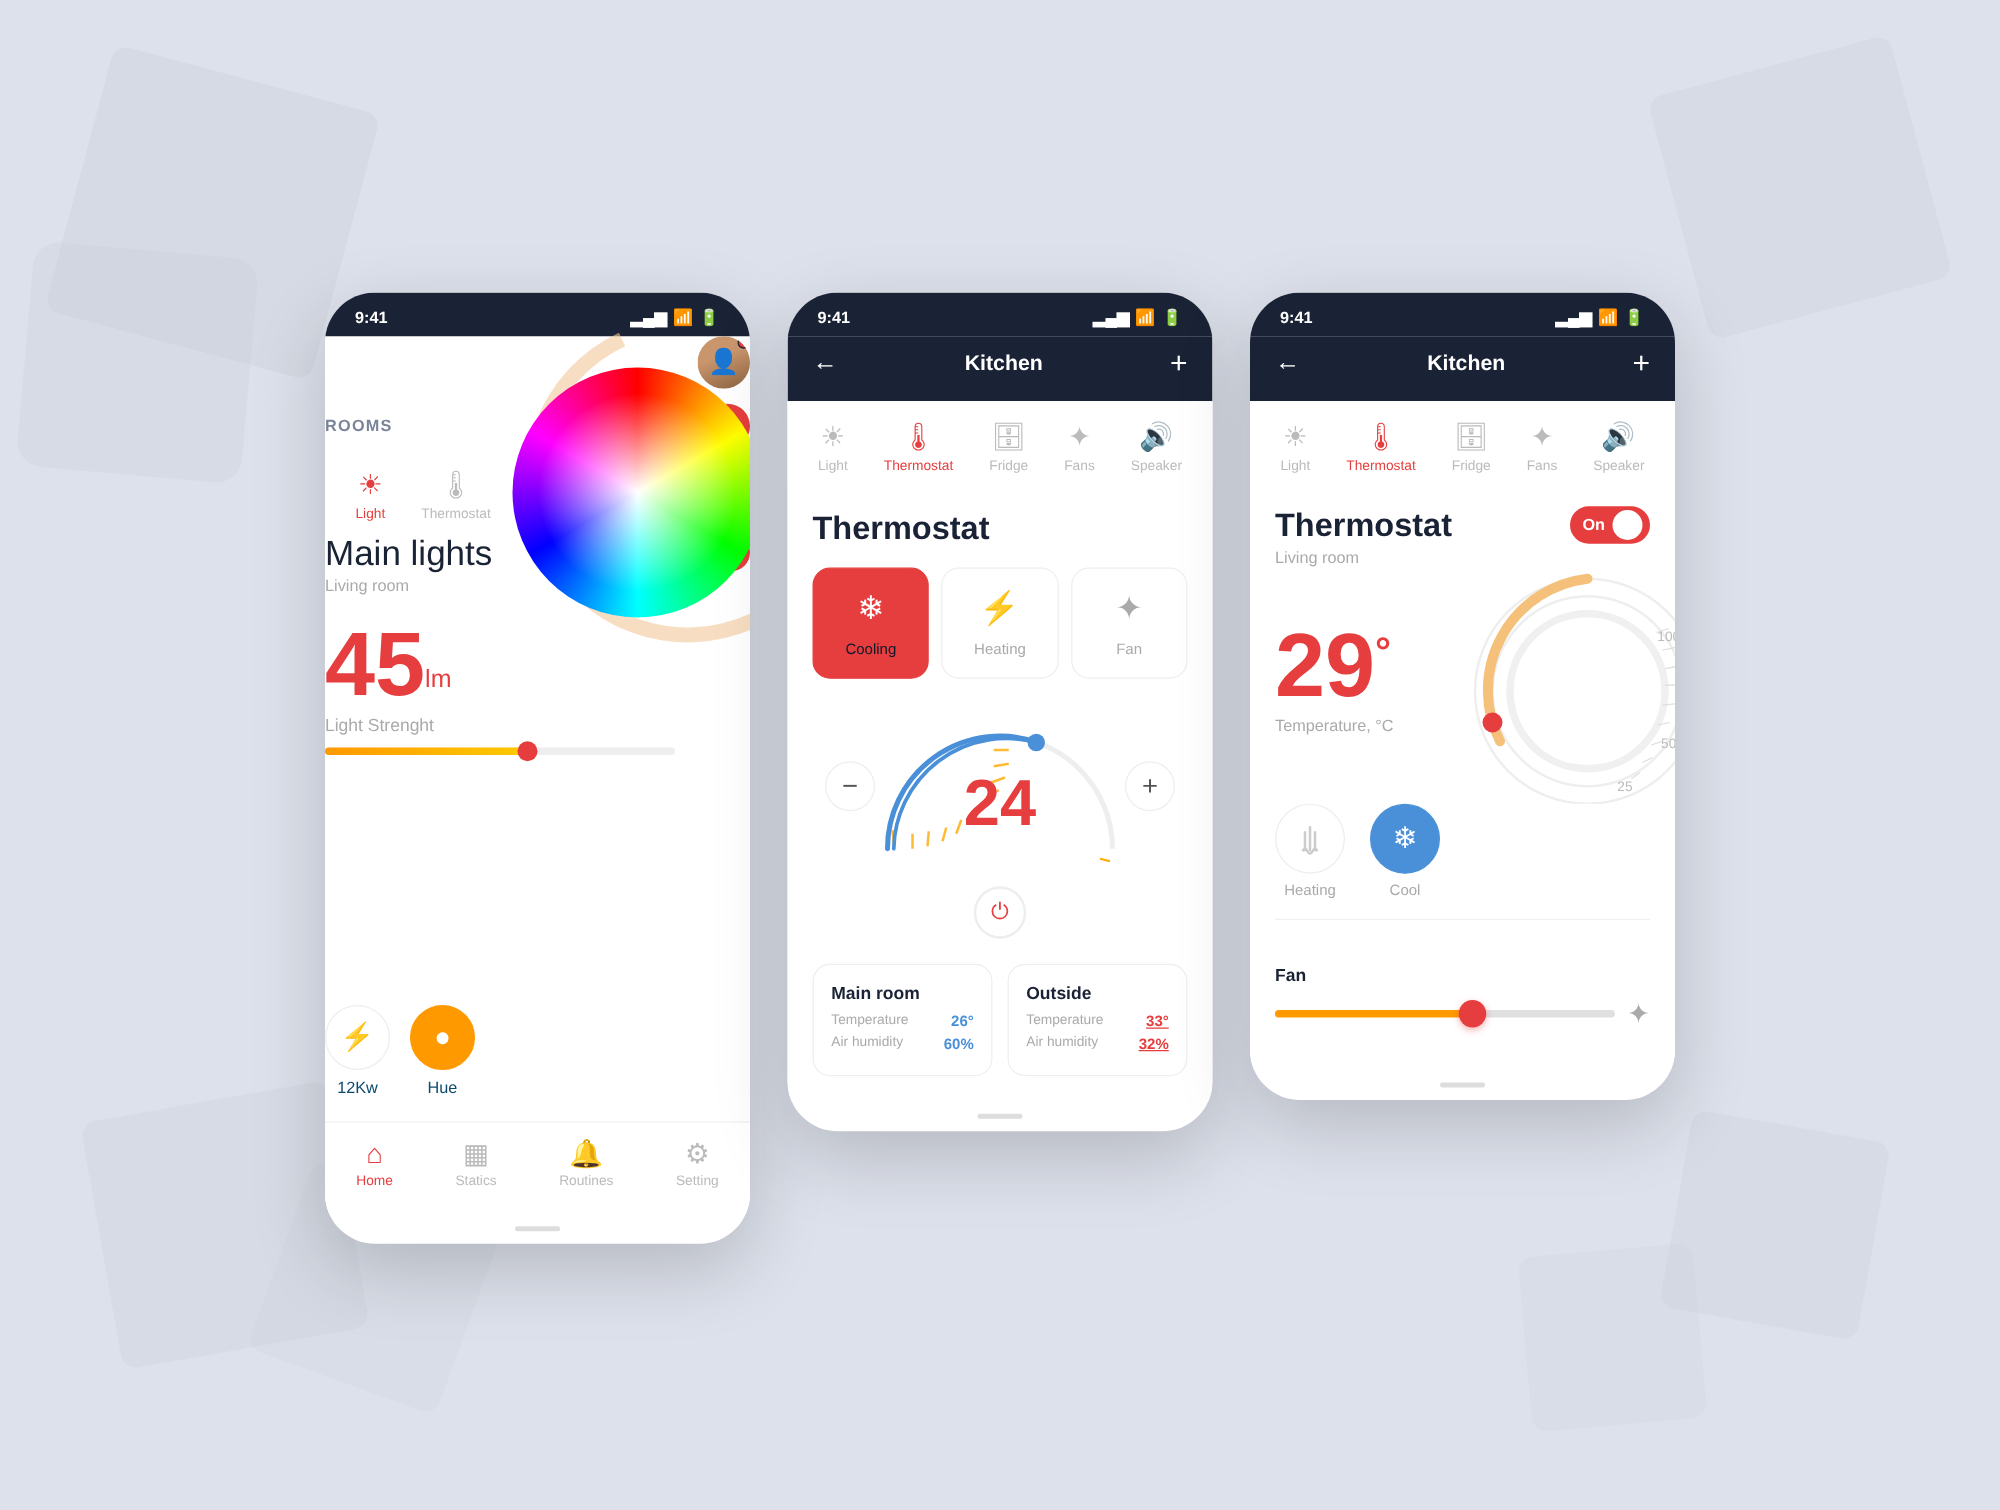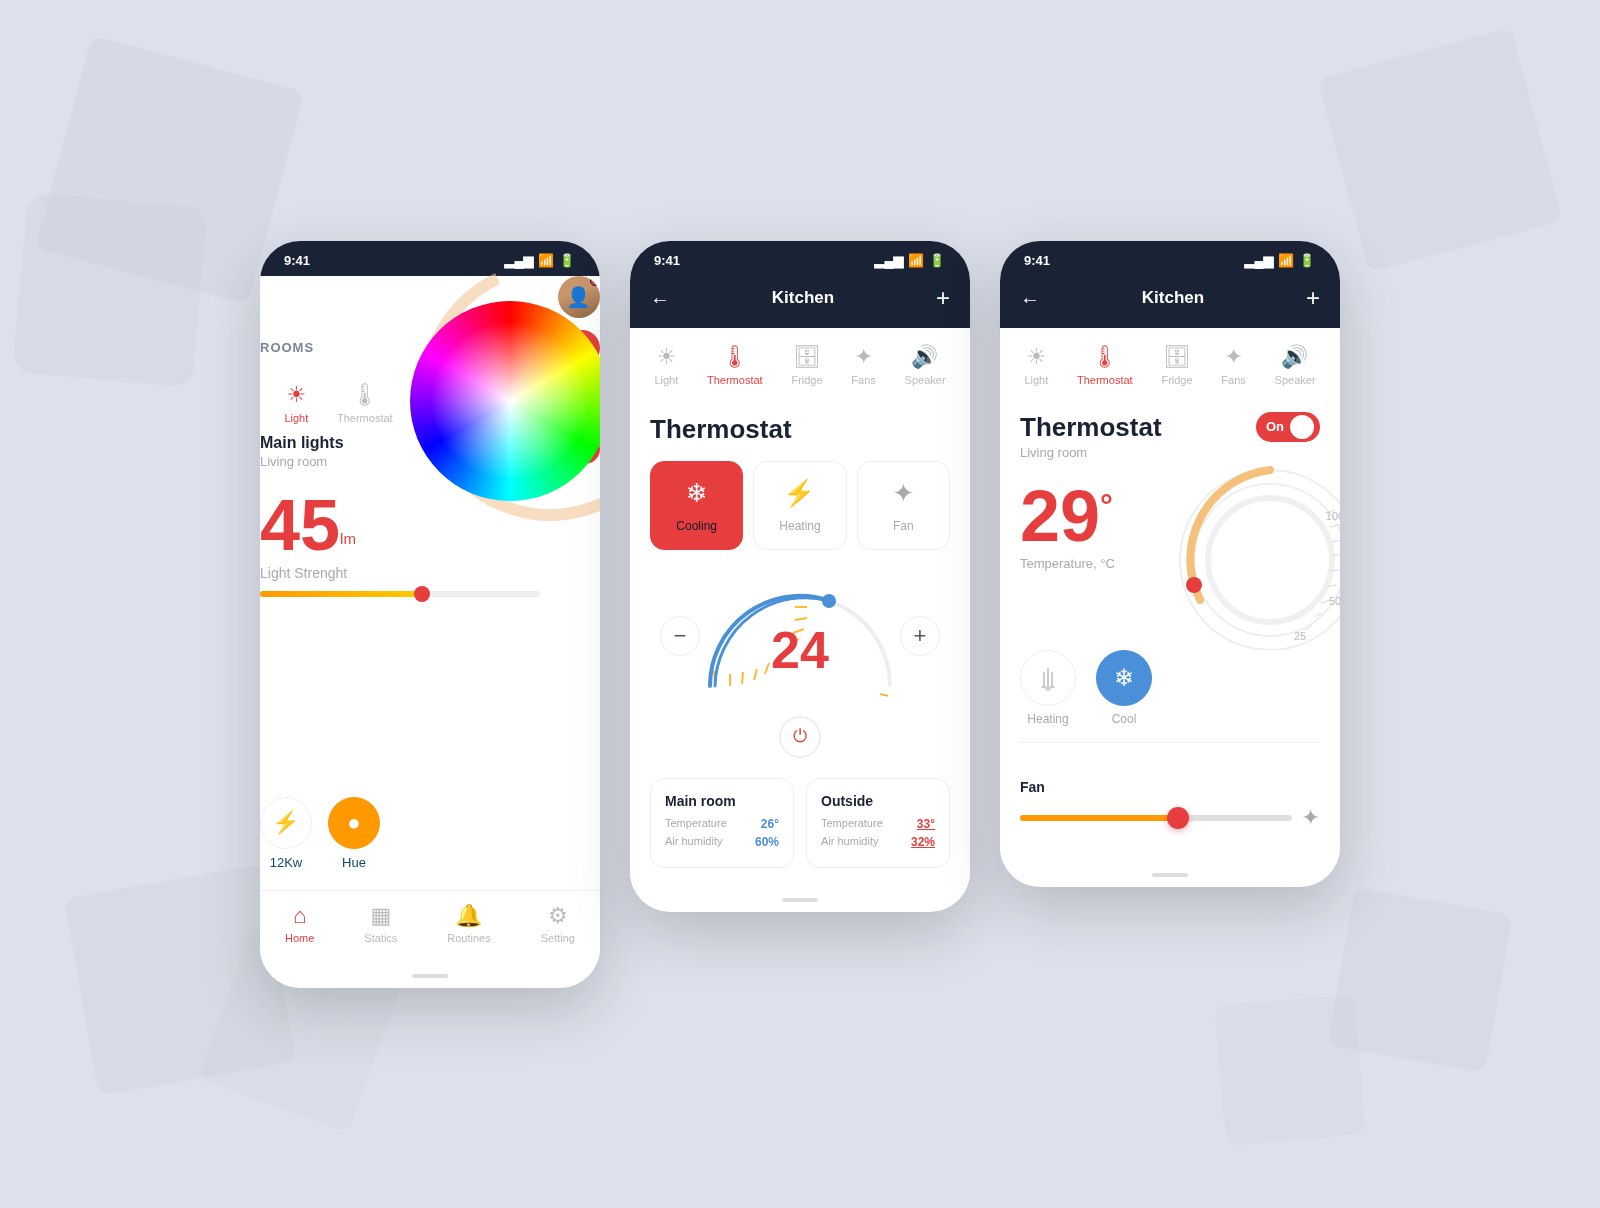--- a/index.html
+++ b/index.html
@@ -136,22 +136,22 @@
     }
     .cat-label.active-red { color: #e63e3e; }
 
     .device-header {
       display: flex;
       align-items: flex-start;
       justify-content: space-between;
       margin-bottom: 4px;
     }
     .device-title {
-      font-size: 16px;
-      font-weight: 700;
+      font-size: 28px;
+      font-weight: 400;
       color: #1a2235;
     }
     .device-subtitle {
       font-size: 13px;
       color: #aaa;
       margin-top: 2px;
     }
 
     
     .toggle {
@@ -177,21 +177,21 @@
     .light-value {
       margin-top: 20px;
     }
     .light-num {
       font-size: 72px;
       font-weight: 800;
       color: #e63e3e;
       line-height: 1;
     }
     .light-unit {
-      font-size: 15px;
+      font-size: 20px;
       color: #e63e3e;
       vertical-align: super;
     }
     .light-desc {
       font-size: 14px;
       color: #aaa;
       margin-top: 4px;
     }
 
     
@@ -783,21 +783,21 @@
           <div class="p3-subtitle">Living room</div>
         </div>
         <div class="toggle">
           <span class="toggle-label">On</span>
           <div class="toggle-knob"></div>
         </div>
       </div>
 
       <div style="position:relative;padding:10px 20px;height:190px;">
         <div style="position:absolute;top:20px;left:20px;">
-          <div style="font-size:72px;font-weight:800;color:#e63e3e;line-height:1;">
+          <div style="font-size:72px;font-weight:800;color:#e63e3e;line-height:1;margin-top:24px;">
             <span>29</span><span style="font-size:32px;vertical-align:super;">°</span>
           </div>
           <div style="font-size:13px;color:#aaa;margin-top:4px;">Temperature, °C</div>
         </div>
 
         <div style="position:absolute;right:-20px;top:-30px;">
           <svg width="220" height="220" viewBox="0 0 220 220">
 
             <circle cx="130" cy="130" r="90" fill="none" stroke="#eeeeee" stroke-width="2"></circle>
             <circle cx="130" cy="130" r="76" fill="none" stroke="#eeeeee" stroke-width="2"></circle>

